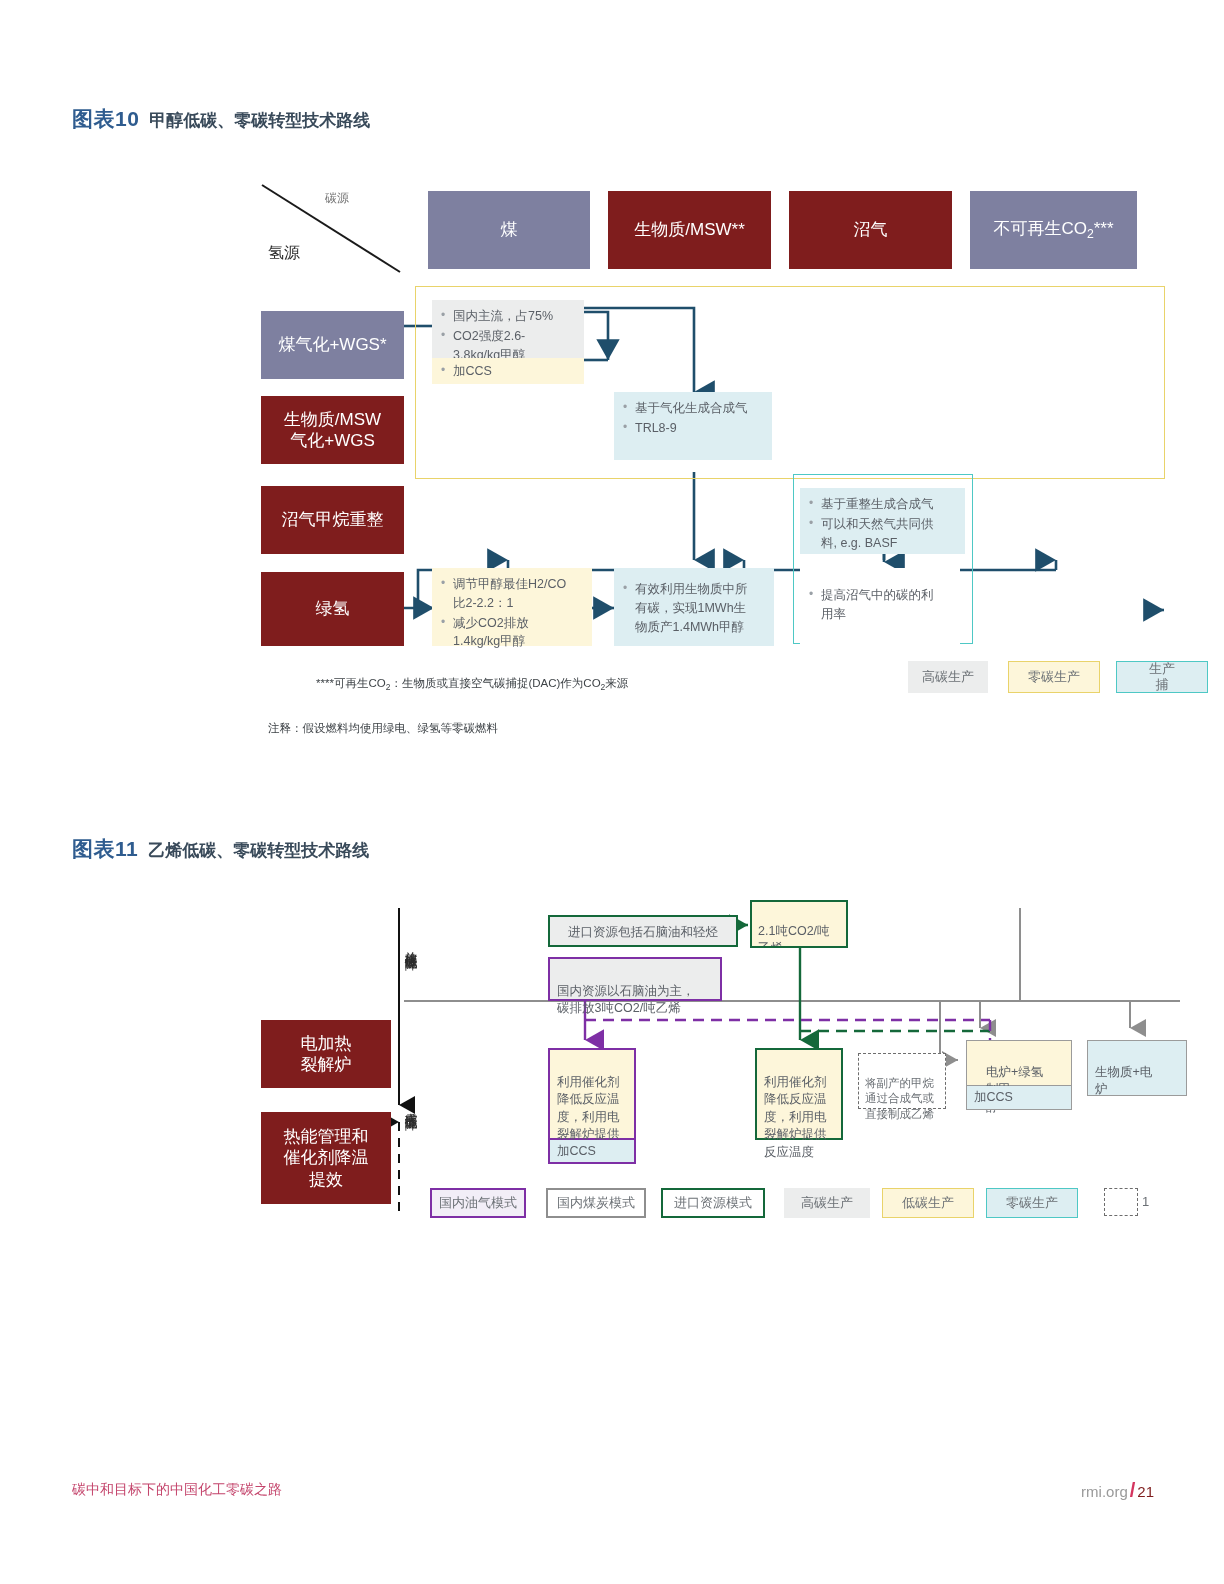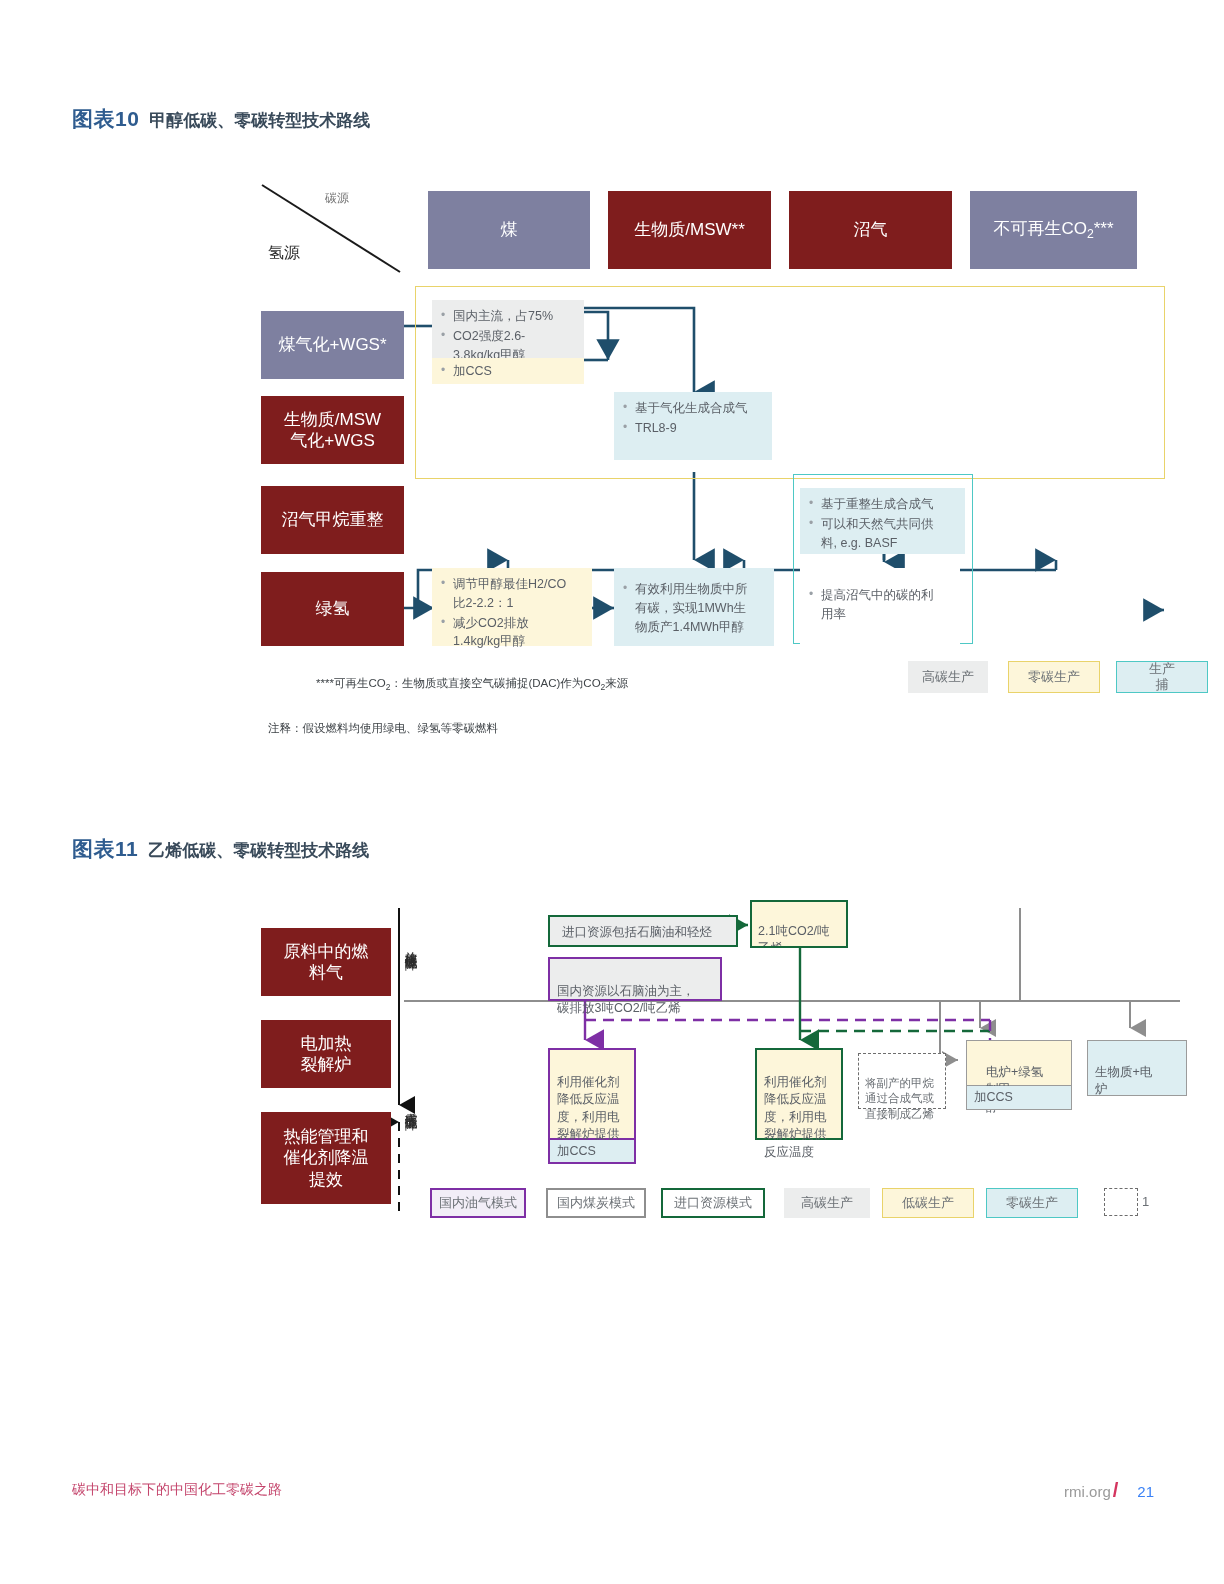--- a/index.html
+++ b/index.html
@@ -52,21 +52,21 @@
   .svg-layer{position:absolute;left:0;top:0;pointer-events:none;}
 
   
   .vlabel{position:absolute;font-size:12.5px;color:#2b2b2b;white-space:nowrap;
           writing-mode:vertical-rl;text-orientation:upright;letter-spacing:-1px;}
 
   
   .footer-left{position:absolute;font-size:14px;color:#c4456c;white-space:nowrap;}
   .footer-right{position:absolute;font-size:15px;color:#9a9a9a;white-space:nowrap;}
   .footer-right .slash{color:#d4355f;font-weight:bold;font-size:20px;padding:0 2px;}
-  .footer-right .pg{color:#3b82f6;margin-left:17px;}
+  .footer-right .pg{color:#7f1d1d;}
 
   sub{vertical-align:sub;font-size:.72em;}
 </style>
 </head>
 <body>
 
 <div class="page">
 
   <div class="fig-title" style="left:72px;top:105px;">
     <span class="num">图表10</span><span class="txt">甲醇低碳、零碳转型技术路线</span>
@@ -269,38 +269,34 @@
 
     <g stroke="#7e2fa5" stroke-width="2.4" fill="none">
       <path d="M585,88 L585,140" marker-end="url(#a2Np)"></path>
     </g>
     <g stroke="#7e2fa5" stroke-width="2.4" fill="none" stroke-dasharray="11 7">
       <path d="M585,120 L990,120"></path>
       <path d="M990,120 L990,150"></path>
     </g>
   </svg>
 
-  <div class="abs cat-box cat-teal" style="left:261px;top:928px;width:130px;height:68px;white-space:pre-line;">
-    <span>原料中的燃
-料气</span>
-  </div>
   <div class="abs cat-box cat-teal" style="left:261px;top:1020px;width:130px;height:68px;white-space:pre-line;">
     <span>电加热
 裂解炉</span>
   </div>
   <div class="abs cat-box cat-teal" style="left:261px;top:1112px;width:130px;height:92px;white-space:pre-line;">
     <span>热能管理和
 催化剂降温
 提效</span>
   </div>
 
   <div class="vlabel" style="left:402px;top:948px;">降低能源碳排放</div>
   <div class="vlabel" style="left:402px;top:1108px;">降低能源需求</div>
 
-  <div class="abs brd-green bg-grey" style="left:548px;top:915px;width:190px;height:32px;font-size:12.5px;color:#5a5f66;padding:7px 12px;line-height:1.3;">
+  <div class="abs brd-green bg-grey" style="left:548px;top:915px;width:190px;height:32px;font-size:12.5px;color:#5a5f66;padding:7px 18px;line-height:1.3;">
     <span>进口资源包括石脑油和轻烃</span>
   </div>
 
   <div class="abs brd-green bg-yellow" style="left:750px;top:900px;width:98px;height:48px;font-size:12.5px;color:#5a5f66;padding:4px 6px;line-height:1.35;white-space:pre-line;overflow:hidden;">
     <span>2.1吨CO2/吨
 乙烯</span>
   </div>
 
   <div class="abs brd-purple bg-grey" style="left:548px;top:957px;width:174px;height:44px;font-size:12.5px;color:#5a5f66;padding:6px 7px;line-height:1.4;white-space:pre-line;">
     <span>国内资源以石脑油为主，

